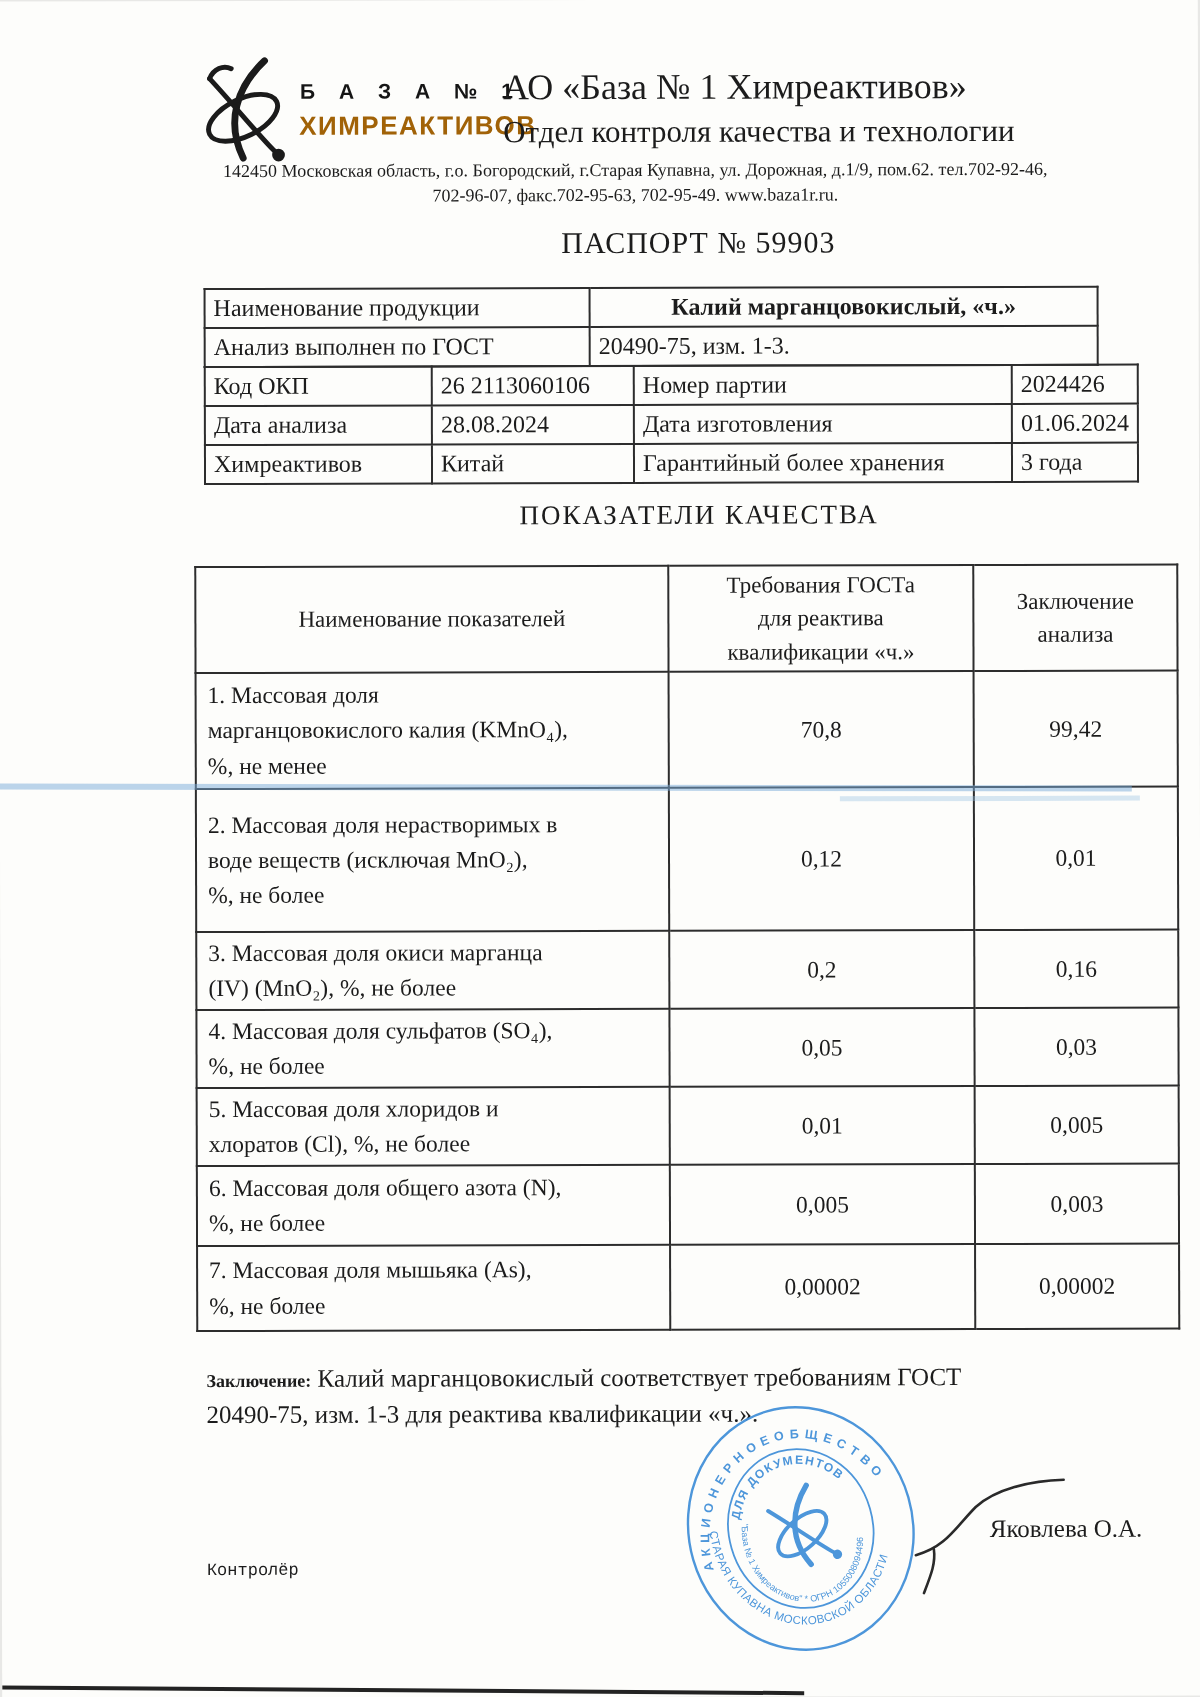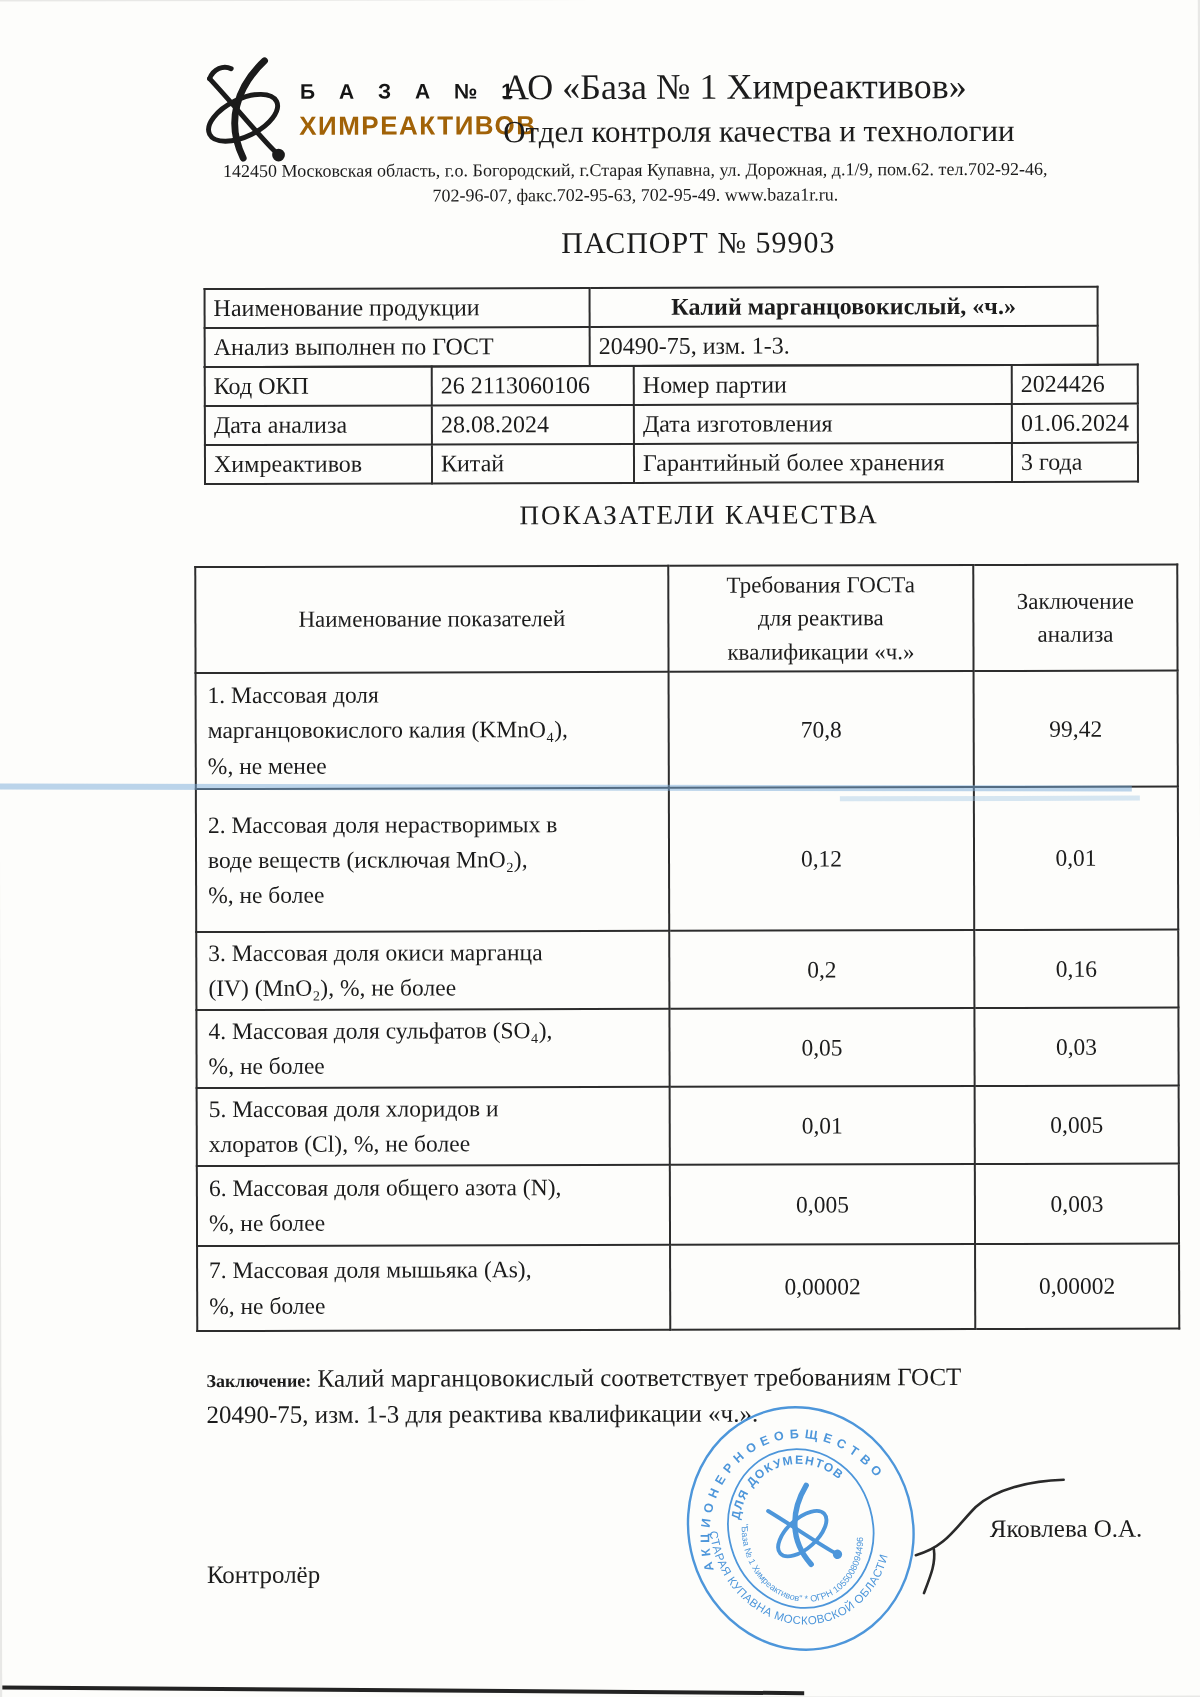--- a/index.html
+++ b/index.html
@@ -33,21 +33,21 @@
   .product-cell{font-weight:bold;font-size:25px;text-align:center;}
   .quality{left:195px;top:565px;}
   .quality td{font-size:23.5px;}
   .q-head td{text-align:center;line-height:1.45;font-size:23px;}
   .q-name{padding-left:11px;line-height:1.5;}
   .q-val{text-align:center;}
   .ml{white-space:pre-line;}
   
   .conclusion{left:205px;top:1360px;width:950px;font-size:25px;line-height:1.42;}
   .conclusion b{font-size:18px;}
-  .controller{left:205px;top:1560px;font-size:25px;}
+  .controller{left:205px;top:1560px;font-size:17px;font-family:Liberation Mono, monospace;}
   .sig-name{left:988px;top:1516px;font-size:25px;white-space:nowrap;}
   
   .stamp{left:662px;top:1398px;width:274px;height:262px;opacity:.92;}
   .stamp text{fill:#3f8ed8;font-family:"Liberation Sans","DejaVu Sans",sans-serif;}
   .signature{left:896px;top:1452px;width:210px;height:160px;}
   .blue-streak{left:0;top:782px;width:1132px;height:6px;background:rgba(122,172,218,.5);
     transform:rotate(0.25deg);transform-origin:left center;}
   .blue-streak2{left:840px;top:797px;width:300px;height:5px;background:rgba(150,192,226,.38);}
   .bottom-line{left:0;top:1684px;width:802px;height:4px;background:#232323;
     transform:rotate(0.55deg);transform-origin:left center;}

